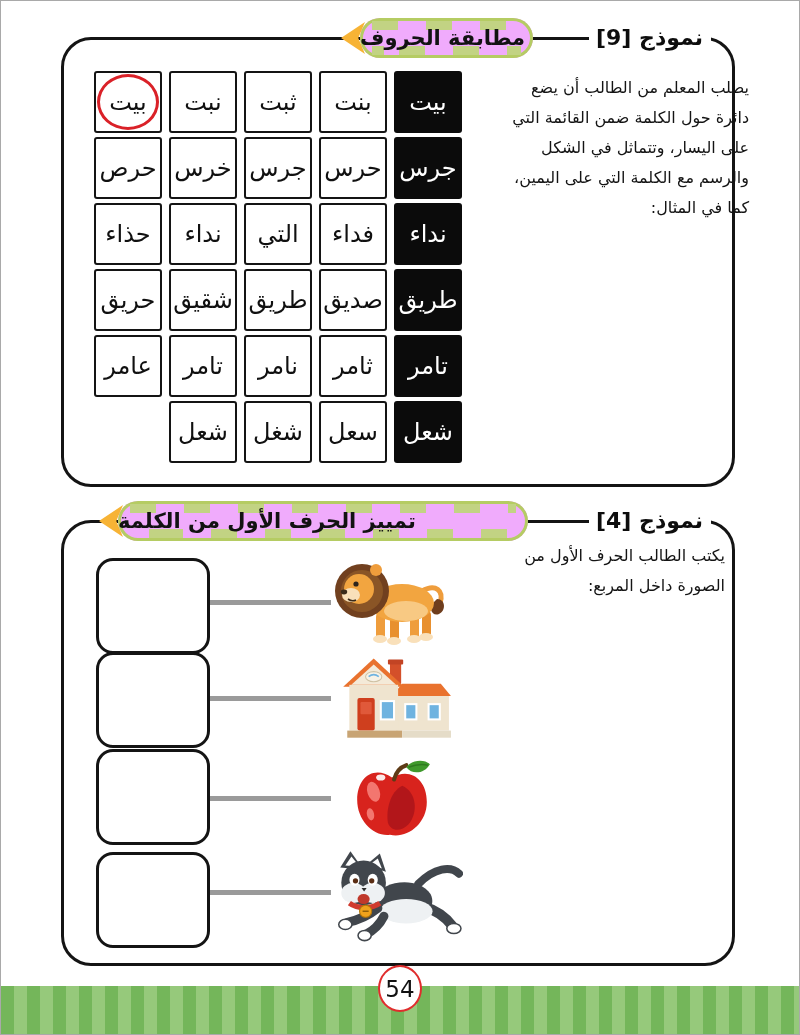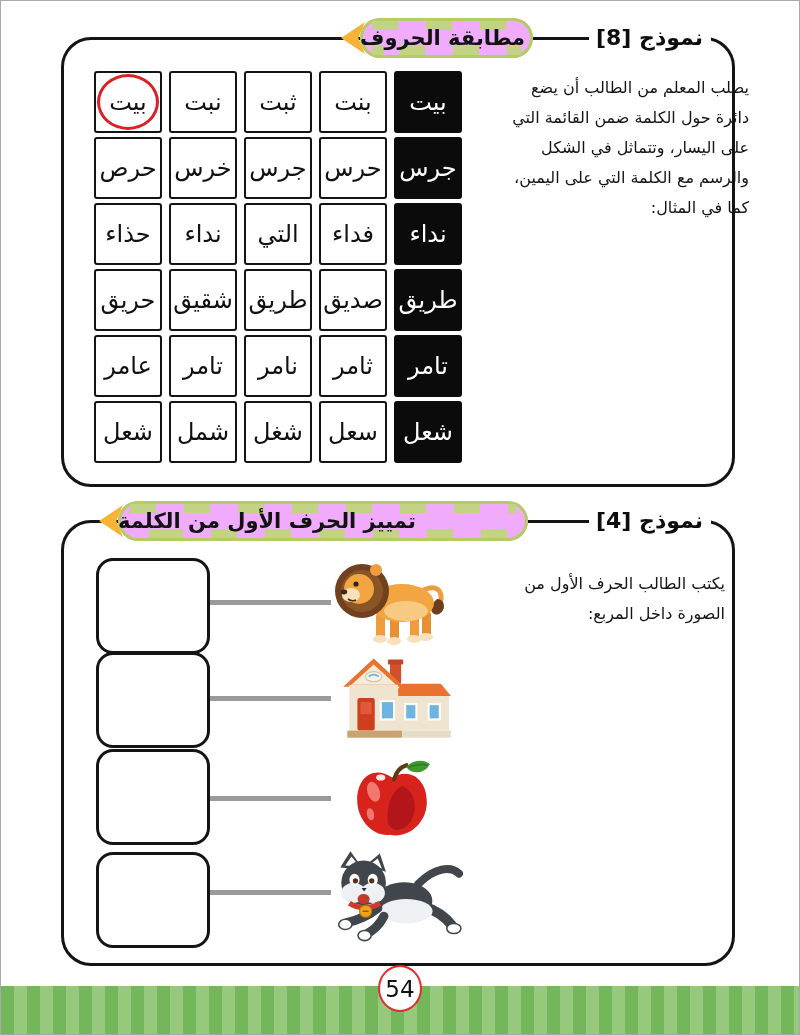--- a/index.html
+++ b/index.html
@@ -64,21 +64,21 @@
     font-size:23px;color:#111;z-index:6;box-sizing:border-box;
   }
 </style>
 </head>
 <body>
 
 <div class="page">
 
   <div class="model-box" style="left:60px;top:36px;width:668px;height:444px;"></div>
 
-  <div class="model-label" style="left:588px;top:21px;width:106px;">نموذج [8]</div>
+  <div class="model-label" style="left:588px;top:21px;width:106px;">نموذج [9]</div>
 
   <div class="banner" style="left:359px;top:17px;width:173px;height:40px;">
     <span class="banner-text">مطابقة الحروف</span>
   </div>
   <div class="arrow" style="left:340px;top:21px;"></div>
 
   <div class="instructions" style="left:502px;top:72px;width:246px;">يطلب المعلم من الطالب أن يضع دائرة حول الكلمة ضمن القائمة التي على اليسار، وتتماثل في الشكل والرسم مع الكلمة التي على اليمين، كما في المثال:</div>
 
   <div class="word-grid" style="left:93px;top:70px;">
 
@@ -111,34 +111,33 @@
 
     <div class="cell key">تامر</div>
     <div class="cell option">ثامر</div>
     <div class="cell option">نامر</div>
     <div class="cell option">تامر</div>
     <div class="cell option">عامر</div>
 
     <div class="cell key">شعل</div>
     <div class="cell option">سعل</div>
     <div class="cell option">شغل</div>
-    <div class="cell option">شمل</div>
     <div class="cell option">شعل</div>
   </div>
 
   <div class="model-box" style="left:60px;top:519px;width:668px;height:440px;"></div>
 
   <div class="model-label" style="left:588px;top:504px;width:106px;">نموذج [4]</div>
 
   <div class="banner" style="left:117px;top:500px;width:410px;height:40px;">
     <span class="banner-text">تمييز الحرف الأول من الكلمة</span>
   </div>
   <div class="arrow" style="left:98px;top:504px;"></div>
 
-  <div class="instructions" style="left:472px;top:568px;width:252px;">يكتب الطالب الحرف الأول من الصورة داخل المربع:</div>
+  <div class="instructions" style="left:472px;top:540px;width:252px;">يكتب الطالب الحرف الأول من الصورة داخل المربع:</div>
 
   <div class="answer-box" style="left:95px;top:557px;"></div>
   <div class="connector" style="top:599px;"></div>
   <div class="img-wrap" style="left:328px;top:556px;width:120px;height:88px;">
     <svg viewBox="0 0 118 88" aria-hidden="true">
       <path d="M92 34 C106 26 114 34 110 46" fill="none" stroke="#ef9d3c" stroke-width="5" stroke-linecap="round"></path>
       <path d="M107 42 c9 0 9 12 2 15 c-7 3 -11 -7 -6 -11z" fill="#6e3d1d"></path>
       <rect x="46" y="56" width="9" height="26" rx="4" fill="#ef9d3c"></rect>
       <rect x="60" y="58" width="9" height="26" rx="4" fill="#e8902f"></rect>
       <rect x="80" y="56" width="9" height="26" rx="4" fill="#ef9d3c"></rect>

